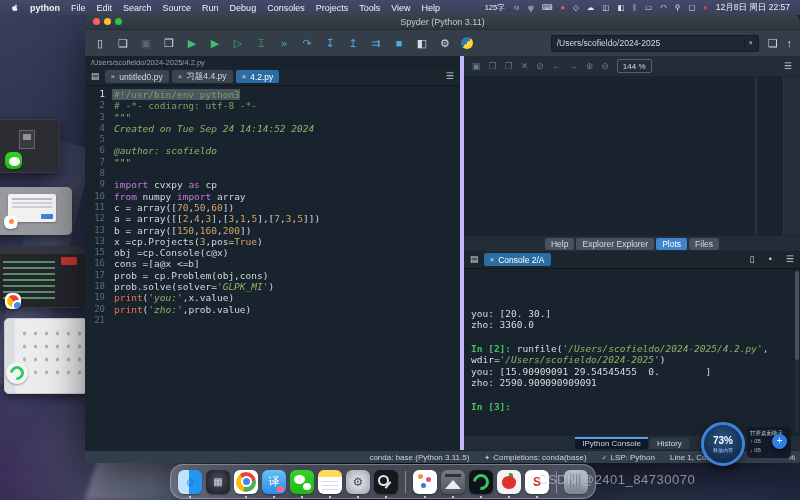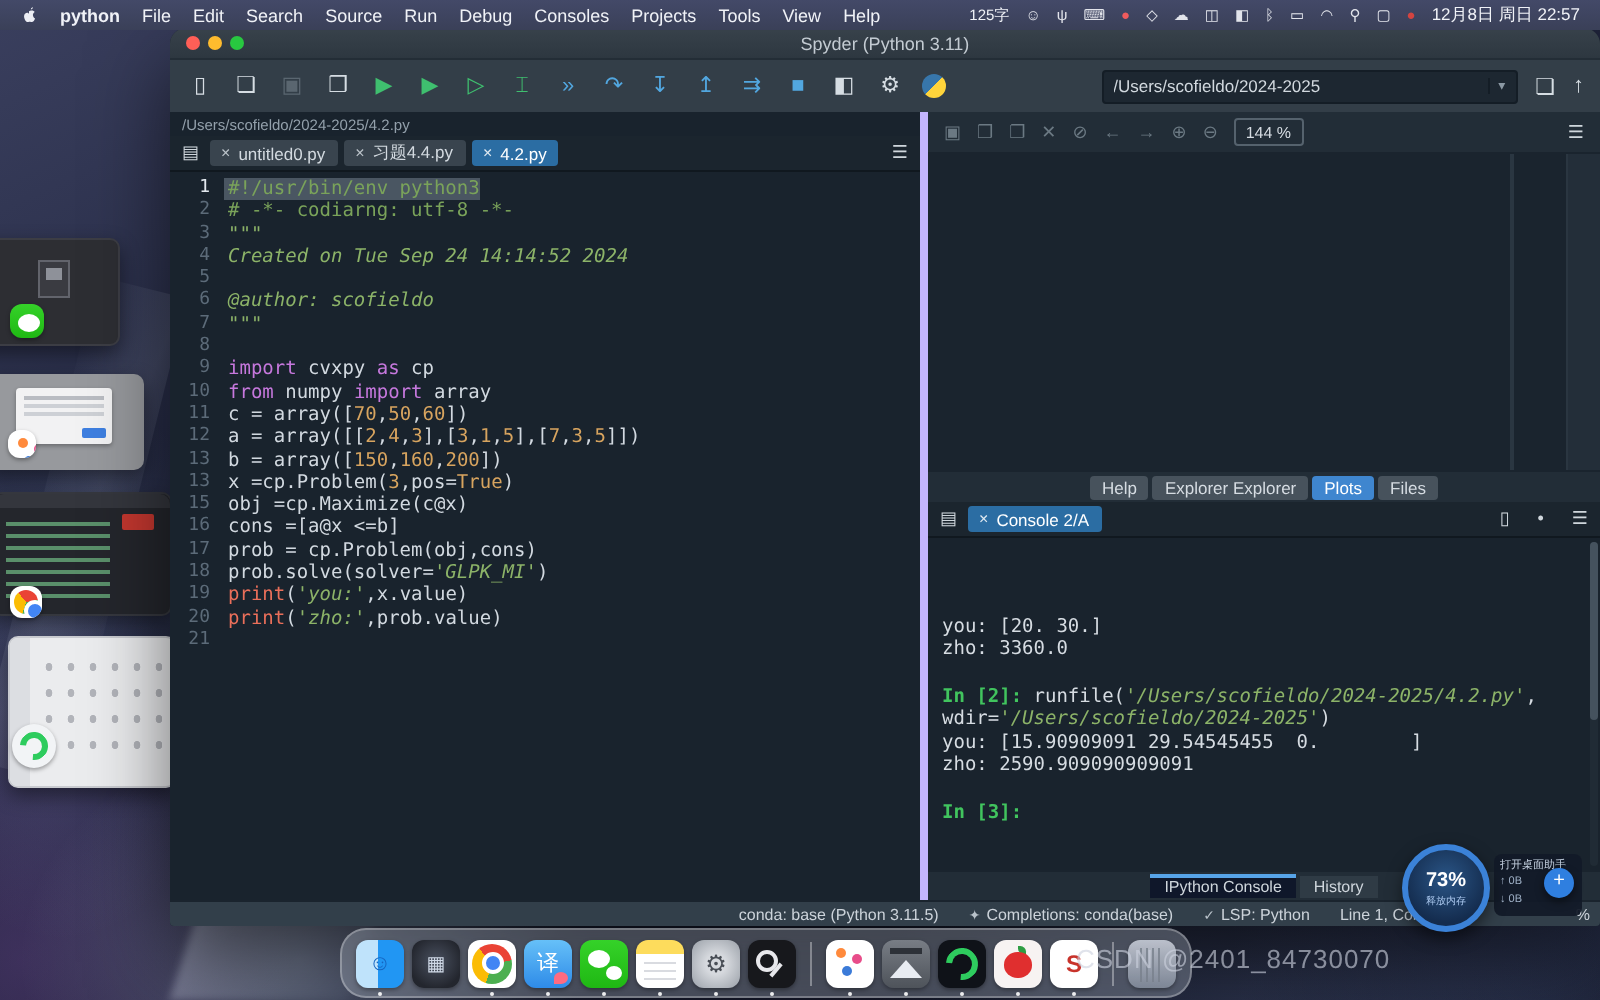--- a/index.html
+++ b/index.html
@@ -302,22 +302,22 @@
           <div class="cline"><span class="g">4</span><span class="ct"><span class="tk-doc">Created on Tue Sep 24 14:14:52 2024</span></span></div>
           <div class="cline"><span class="g">5</span><span class="ct"></span></div>
           <div class="cline"><span class="g">6</span><span class="ct"><span class="tk-doc">@author: scofieldo</span></span></div>
           <div class="cline"><span class="g">7</span><span class="ct"><span class="tk-doc">"""</span></span></div>
           <div class="cline"><span class="g">8</span><span class="ct"></span></div>
           <div class="cline"><span class="g">9</span><span class="ct"><span class="tk-kw">import</span><span class="tk-pl"> cvxpy </span><span class="tk-kw">as</span><span class="tk-pl"> cp</span></span></div>
           <div class="cline"><span class="g">10</span><span class="ct"><span class="tk-kw">from</span><span class="tk-pl"> numpy </span><span class="tk-kw">import</span><span class="tk-pl"> array</span></span></div>
           <div class="cline"><span class="g">11</span><span class="ct"><span class="tk-pl">c = array([</span><span class="tk-num">70</span><span class="tk-pl">,</span><span class="tk-num">50</span><span class="tk-pl">,</span><span class="tk-num">60</span><span class="tk-pl">])</span></span></div>
           <div class="cline"><span class="g">12</span><span class="ct"><span class="tk-pl">a = array([[</span><span class="tk-num">2</span><span class="tk-pl">,</span><span class="tk-num">4</span><span class="tk-pl">,</span><span class="tk-num">3</span><span class="tk-pl">],[</span><span class="tk-num">3</span><span class="tk-pl">,</span><span class="tk-num">1</span><span class="tk-pl">,</span><span class="tk-num">5</span><span class="tk-pl">],[</span><span class="tk-num">7</span><span class="tk-pl">,</span><span class="tk-num">3</span><span class="tk-pl">,</span><span class="tk-num">5</span><span class="tk-pl">]])</span></span></div>
           <div class="cline"><span class="g">13</span><span class="ct"><span class="tk-pl">b = array([</span><span class="tk-num">150</span><span class="tk-pl">,</span><span class="tk-num">160</span><span class="tk-pl">,</span><span class="tk-num">200</span><span class="tk-pl">])</span></span></div>
-          <div class="cline"><span class="g">13</span><span class="ct"><span class="tk-pl">x =cp.Problem(</span><span class="tk-num">3</span><span class="tk-pl">,pos=</span><span class="tk-num">True</span><span class="tk-pl">)</span></span></div>
-          <div class="cline"><span class="g">15</span><span class="ct"><span class="tk-pl">obj =cp.Maximize(c@x)</span></span></div>
+          <div class="cline"><span class="g">13</span><span class="ct"><span class="tk-pl">x =cp.Projects(</span><span class="tk-num">3</span><span class="tk-pl">,pos=</span><span class="tk-num">True</span><span class="tk-pl">)</span></span></div>
+          <div class="cline"><span class="g">15</span><span class="ct"><span class="tk-pl">obj =cp.Console(c@x)</span></span></div>
           <div class="cline"><span class="g">16</span><span class="ct"><span class="tk-pl">cons =[a@x &lt;=b]</span></span></div>
           <div class="cline"><span class="g">17</span><span class="ct"><span class="tk-pl">prob = cp.Problem(obj,cons)</span></span></div>
           <div class="cline"><span class="g">18</span><span class="ct"><span class="tk-pl">prob.solve(solver=</span><span class="tk-str">'GLPK_MI'</span><span class="tk-pl">)</span></span></div>
           <div class="cline"><span class="g">19</span><span class="ct"><span class="tk-bi">print</span><span class="tk-pl">(</span><span class="tk-str">'you:'</span><span class="tk-pl">,x.value)</span></span></div>
           <div class="cline"><span class="g">20</span><span class="ct"><span class="tk-bi">print</span><span class="tk-pl">(</span><span class="tk-str">'zho:'</span><span class="tk-pl">,prob.value)</span></span></div>
           <div class="cline"><span class="g">21</span><span class="ct"></span></div>
         </div>
     </div>
 
     <div class="rcol">

